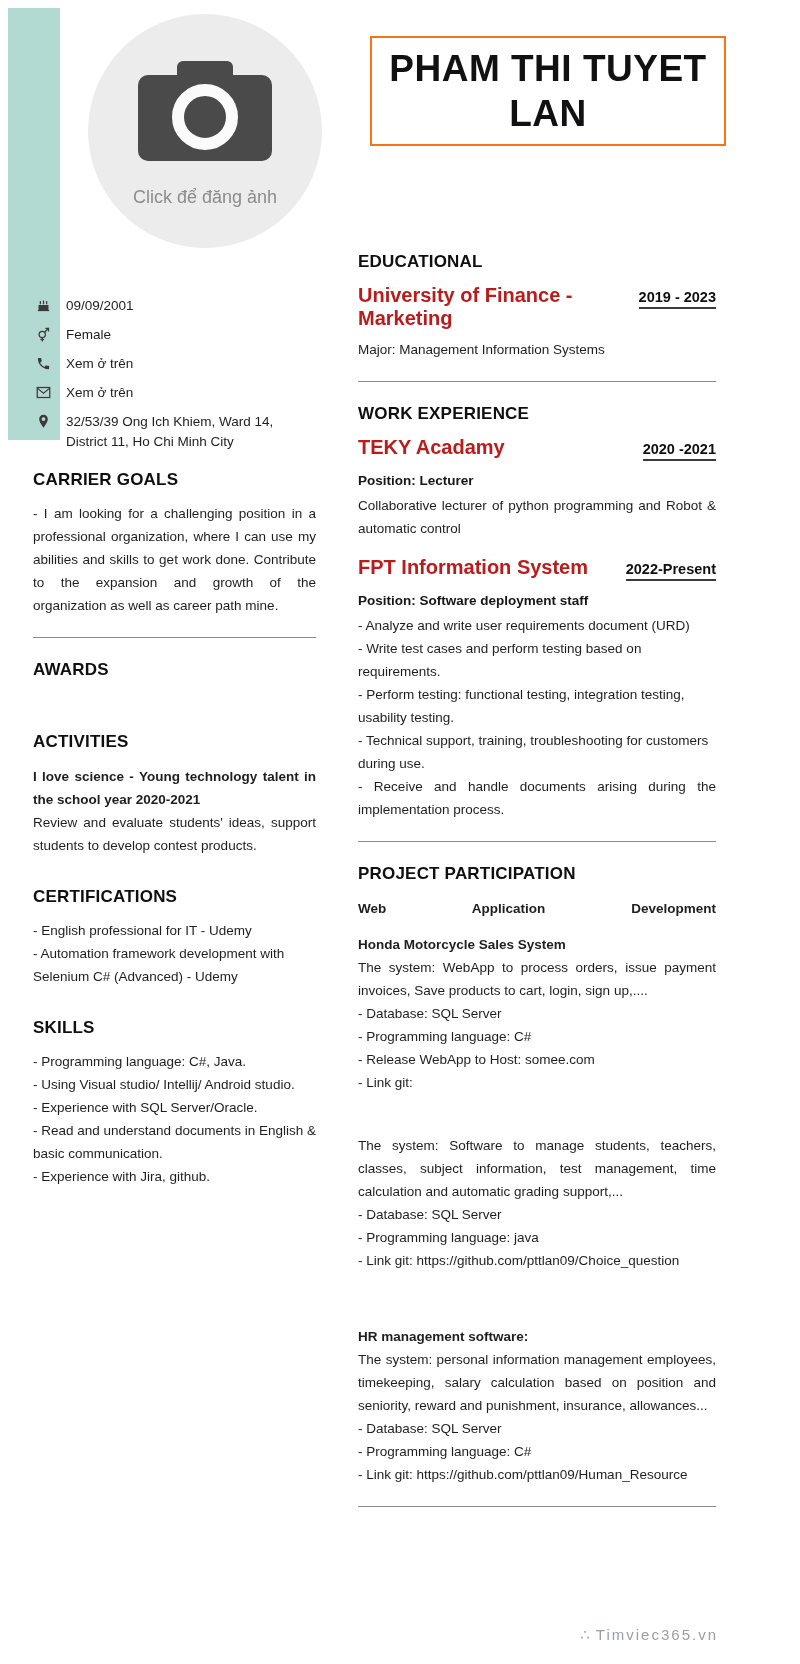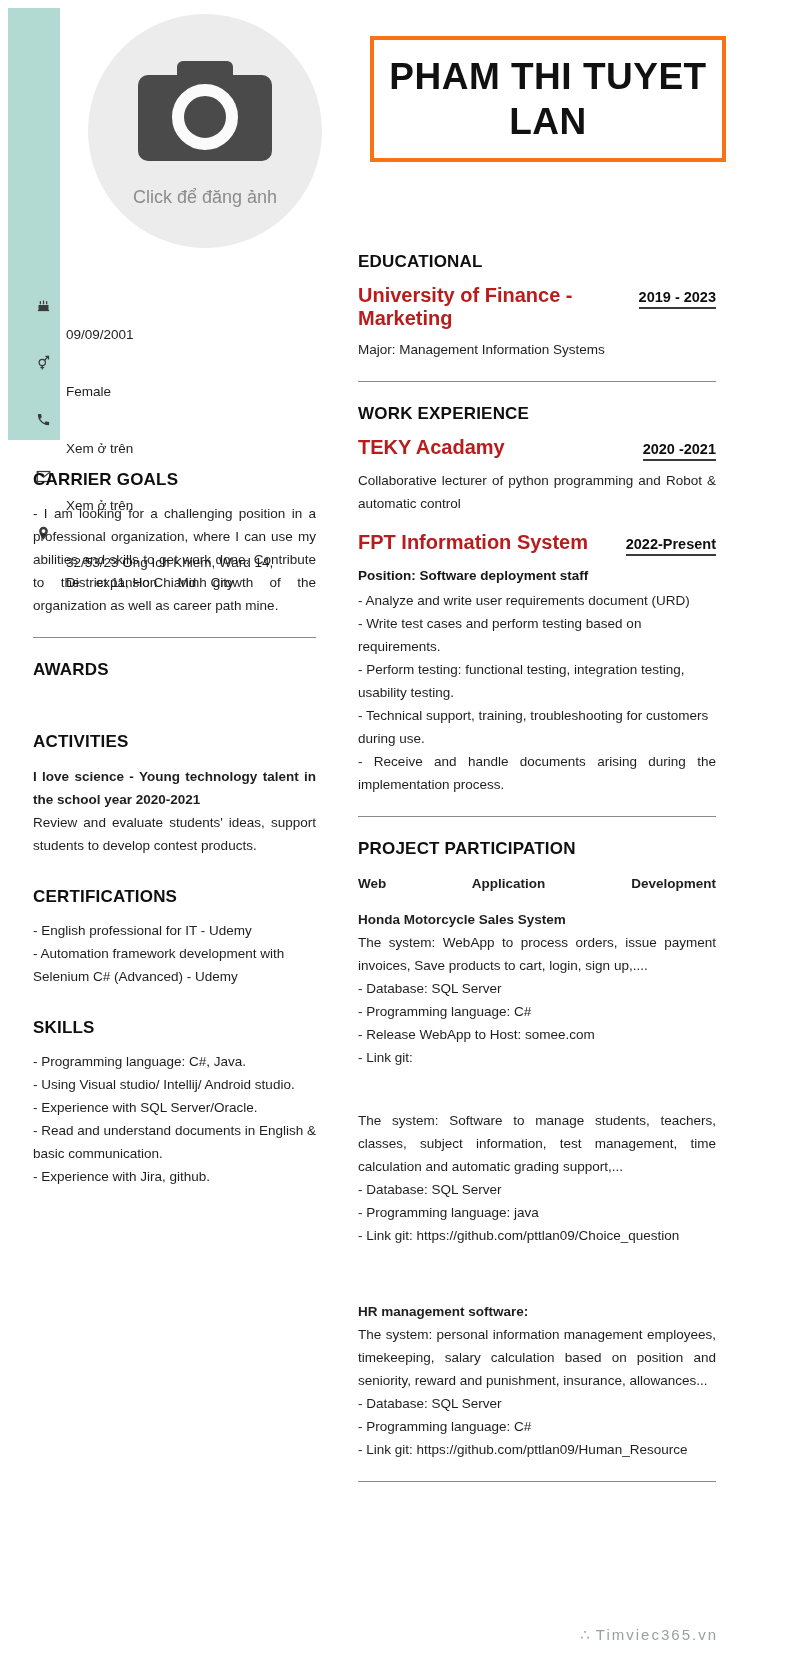--- a/index.html
+++ b/index.html
@@ -5,28 +5,28 @@
   * { margin:0; padding:0; box-sizing:border-box; }
   body { background:#ffffff; font-family:"Liberation Sans", sans-serif; }
   .page { position:relative; width:800px; height:1664px; background:#ffffff; overflow:hidden; }
 
   .accent-bar { position:absolute; left:8px; top:8px; width:52px; height:432px; background:#b3d9d3; }
 
   .photo-circle { position:absolute; left:88px; top:14px; width:234px; height:234px; border-radius:50%;
     background:#ececec; display:flex; flex-direction:column; align-items:center; justify-content:center; cursor:pointer; }
   .photo-label { color:#8c8c8c; font-size:18px; margin-top:16px; }
 
-  .name-box { position:absolute; left:370px; top:36px; width:356px; border:4px solid #f97316;
-    padding:14px 8px; text-align:center; }
+  .name-box { position:absolute; left:370px; top:36px; width:356px; border:2px solid #f97316;
+    padding:8px 8px; text-align:center; }
   .name-box h1 { font-size:37px; line-height:1.22; font-weight:700; color:#111; letter-spacing:0.5px; }
 
   .info-list { position:absolute; left:36px; top:296px; width:282px; }
   .info-row { display:flex; gap:14px; margin-bottom:8px; align-items:flex-start; }
   .info-icon { flex:0 0 16px; padding-top:2px; }
-  .info-text { font-size:13.5px; color:#1e1e1e; line-height:20px;margin-top:29px; }
+  .info-text { font-size:13.5px; color:#1e1e1e; line-height:20px; }
 
   .left-col { position:absolute; left:33px; top:470px; width:283px; }
   .right-col { position:absolute; left:358px; top:252px; width:358px; }
 
   .sec-title { font-size:17px; font-weight:700; color:#0f0f0f; margin:0 0 12px; letter-spacing:0.2px; }
   .body, .li { font-size:13.5px; color:#1e1e1e; line-height:23px; }
   .just { text-align:justify; }
   .bold { font-weight:700;margin-top:13px; }
   .stretch { text-align-last:justify; }
 
@@ -105,21 +105,21 @@
         </svg>
       </span>
       <span class="info-text">Xem ở trên</span>
     </div>
     <div class="info-row">
       <span class="info-icon">
         <svg width="15" height="15" viewBox="0 0 24 24" fill="#3b3b3b">
           <path d="M12 1C8 1 5 4.1 5 8c0 5.2 7 14 7 14s7-8.8 7-14c0-3.9-3-7-7-7zm0 10a3 3 0 1 1 0-6 3 3 0 0 1 0 6z"></path>
         </svg>
       </span>
-      <span class="info-text">32/53/23 Ong Ich Khiem, Ward 14, District 11, Ho Chi Minh City</span>
+      <span class="info-text">32/53/39 Ong Ich Khiem, Ward 14, District 11, Ho Chi Minh City</span>
     </div>
   </div>
 
   <div class="left-col">
     <h2 class="sec-title">CARRIER GOALS</h2>
     <p class="body just">- I am looking for a challenging position in a professional organization, where I can use my abilities and skills to get work done. Contribute to the expansion and growth of the organization as well as career path mine.</p>
 
     <hr class="divider">
 
     <h2 class="sec-title">AWARDS</h2>
@@ -152,20 +152,21 @@
     <div class="li">Major: Management Information Systems</div>
 
     <hr class="divider">
 
     <h2 class="sec-title">WORK EXPERIENCE</h2>
 
     <div class="entry-head">
       <span class="entry-name">TEKY Acadamy</span>
       <span class="entry-period">2020 -2021</span>
     </div>
+    <div class="position-line">Position: Lecturer</div>
     <div class="li just">Collaborative lecturer of python programming and Robot &amp; automatic control</div>
     <div class="gap-sm"></div>
 
     <div class="entry-head">
       <span class="entry-name">FPT Information System</span>
       <span class="entry-period">2022-Present</span>
     </div>
     <div class="position-line">Position: Software deployment staff</div>
     <div class="li">- Analyze and write user requirements document (URD)</div>
     <div class="li">- Write test cases and perform testing based on requirements.</div>

